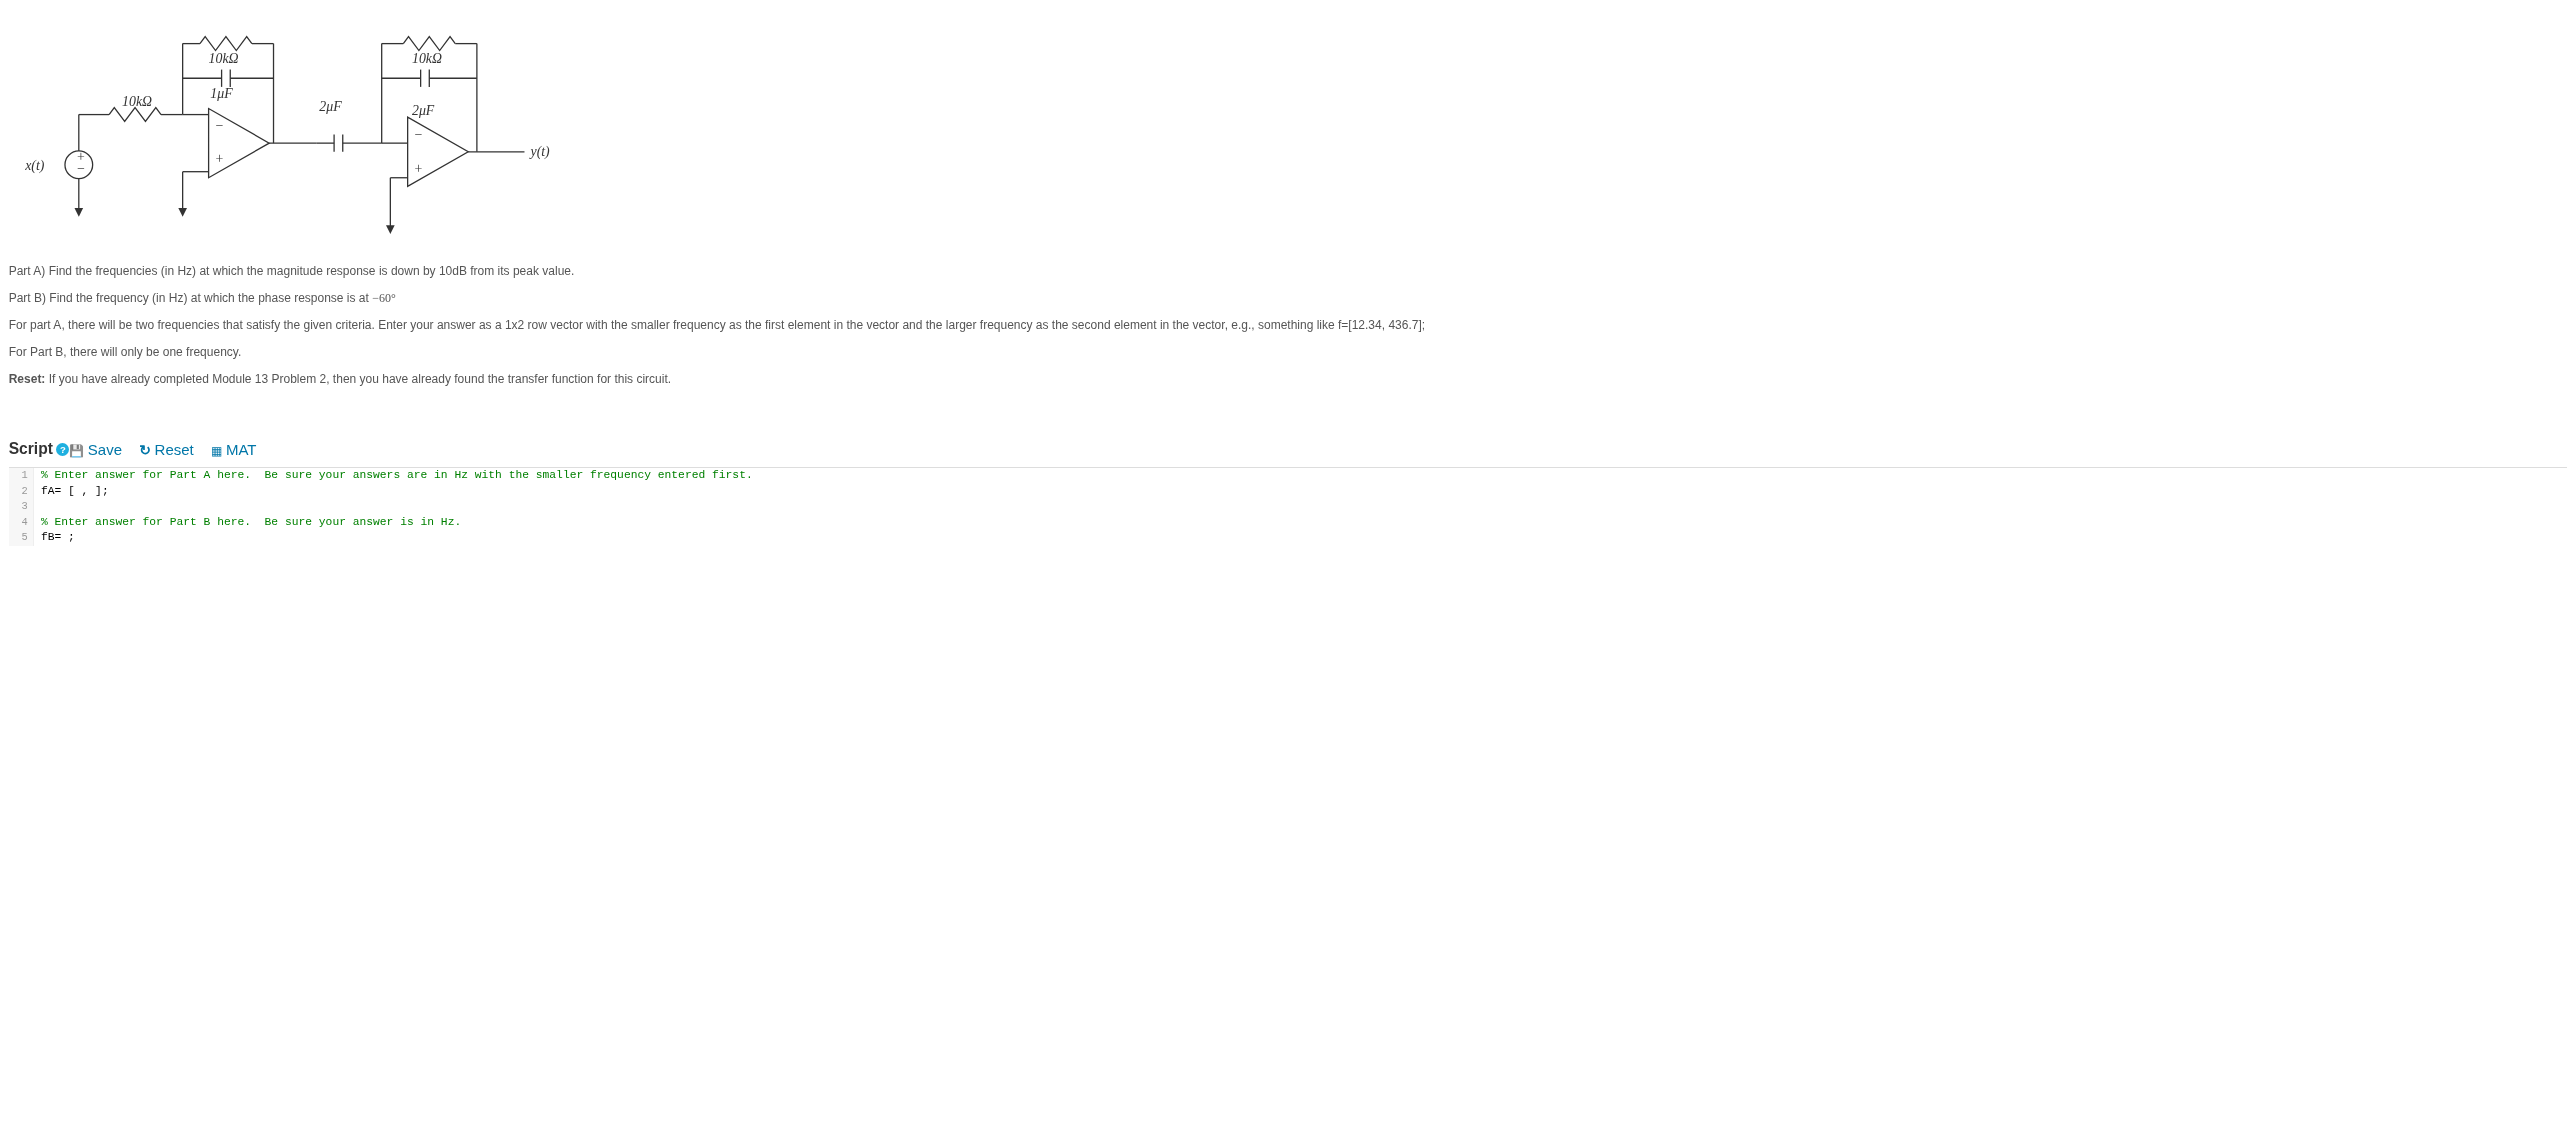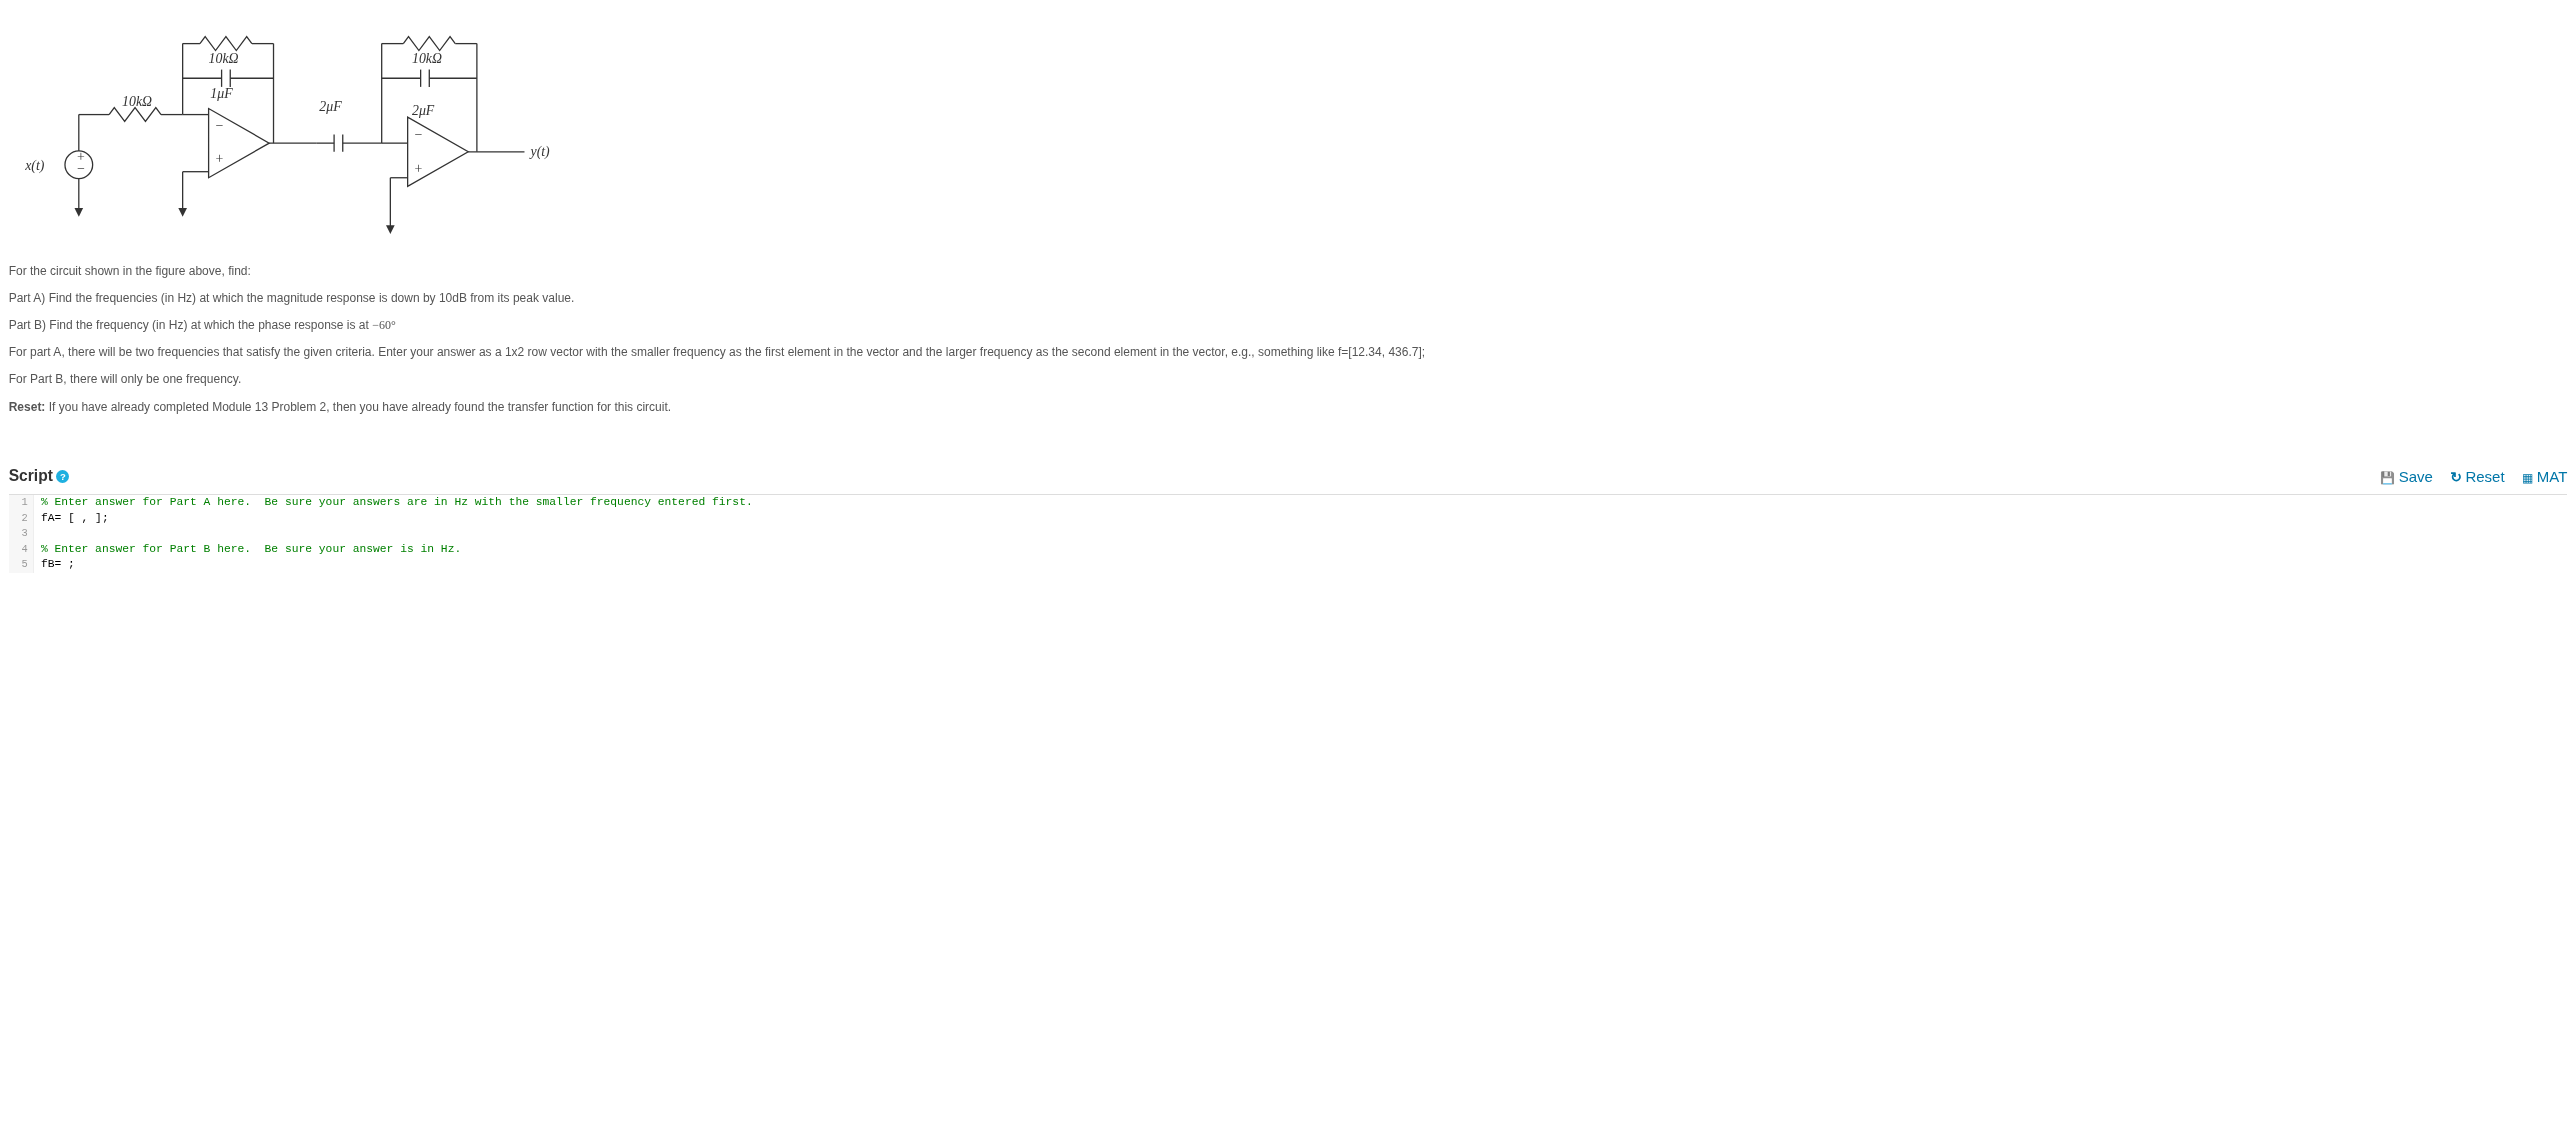--- a/index.html
+++ b/index.html
@@ -19,21 +19,20 @@
     color: #555;
   }
   .problem-text .math {
     font-family: "Times New Roman", serif;
     font-style: normal;
     margin-top: 41px;
   }
   .script-header {
     display: flex;
     align-items: center;
-    justify-content: space-between;
     margin-top: 52px;
     margin-bottom: 8.7px;
   }
   .script-header-left {
     display: flex;
     align-items: center;
     gap: 3.5px;
   }
   .script-title {
     font-size: 15.6px;
@@ -184,21 +183,20 @@
     <text x="232" y="103" class="ital">1μF</text>
     <text x="358" y="118" class="ital">2μF</text>
     <text x="465" y="62" class="ital">10kΩ</text>
     <text x="465" y="123" class="ital">2μF</text>
     <text x="602" y="170" class="ital">y(t)</text>
   </g>
 </svg>
 </div>
 
 <div class="problem-text">
-  <p>For the circuit shown in the figure above, find:</p>
   <p>Part A) Find the frequencies (in Hz) at which the magnitude response is down by 10dB from its peak value.</p>
   <p>
     <span>Part B) Find the frequency (in Hz) at which the phase response is at </span><span class="math">−60°</span>
   </p>
   <p>For part A, there will be two frequencies that satisfy the given criteria.  Enter your answer as a 1x2 row vector with the smaller frequency as the first element in the vector and the larger frequency as the second element in the vector, e.g., something like f=[12.34, 436.7];</p>
   <p>For Part B, there will only be one frequency.</p>
   <p>
     <span class="bold">Reset:</span><span> If you have already completed Module 13 Problem 2, then you have already found the transfer function for this circuit.</span>
   </p>
 </div>

